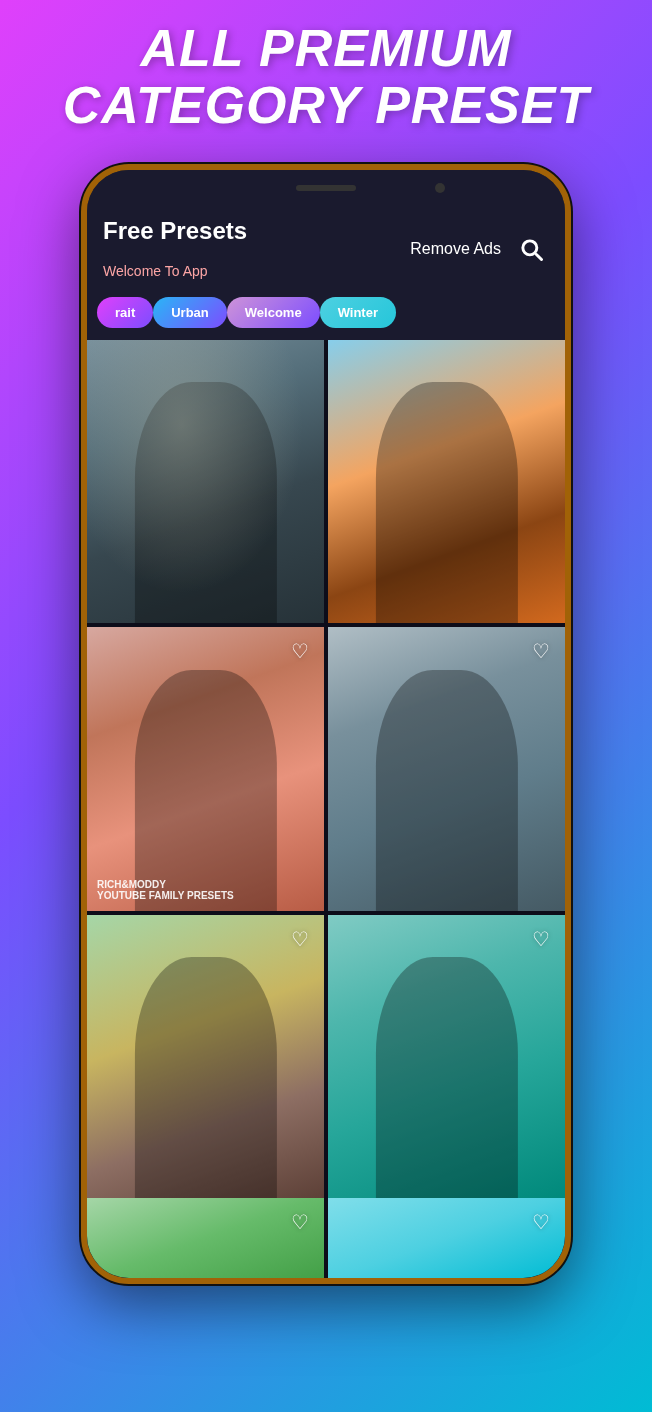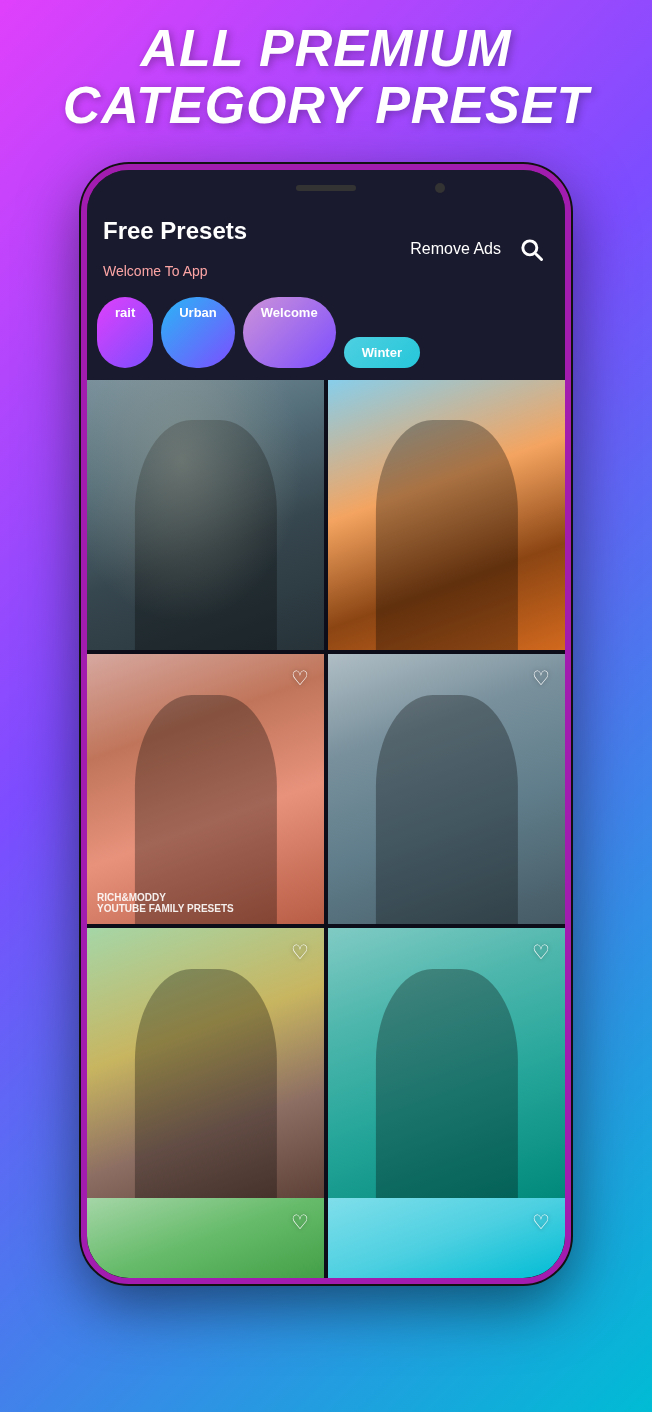--- a/index.html
+++ b/index.html
@@ -24,21 +24,21 @@
       text-shadow: 2px 2px 8px rgba(0,0,0,0.3);
       letter-spacing: 1px;
       font-style: italic;
     }
 
     .phone-container {
       width: 490px;
       height: 1120px;
       background: #1a1a2e;
       border-radius: 48px;
-      border: 6px solid #a21caf;
+      border: 6px solid #a16207;
       box-shadow:
         0 0 0 2px #111,
         0 20px 60px rgba(0,0,0,0.5),
         inset 0 0 0 2px #333;
       overflow: hidden;
       position: relative;
       display: flex;
       flex-direction: column;
     }
 
@@ -114,40 +114,39 @@
       width: 28px;
       height: 28px;
     }
 
     
     .category-scroll {
       background: #1a1a2e;
       padding: 8px 10px 12px;
       display: flex;
       flex-direction: row;
-      gap: 8px;
       overflow-x: auto;
       flex-shrink: 0;
       scrollbar-width: none;
     }
     .category-scroll::-webkit-scrollbar { display: none; }
     .pill {
       flex-shrink: 0;
       padding: 8px 18px;
       border-radius: 50px;
       font-size: 13px;
       font-weight: 600;
       color: white;
       cursor: pointer;
       white-space: nowrap;
     }
     .pill-gradient-1 { background: linear-gradient(135deg, #e040fb, #7c4dff); }
     .pill-gradient-2 { background: linear-gradient(135deg, #29b6f6, #7c4dff); }
     .pill-gradient-3 { background: linear-gradient(135deg, #ce93d8, #7c4dff); }
-    .pill-gradient-4 { background: linear-gradient(135deg, #4dd0e1, #26c6da); margin-top: 40px; }
+    .pill-gradient-4 { background: linear-gradient(135deg, #4dd0e1, #26c6da); }
     .pill-gradient-5 { background: linear-gradient(135deg, #29b6f6, #00bcd4); }
 
     
     .image-grid {
       flex: 1;
       display: grid;
       grid-template-columns: 1fr 1fr;
       gap: 4px;
       overflow: hidden;
       background: #0d0d1a;

